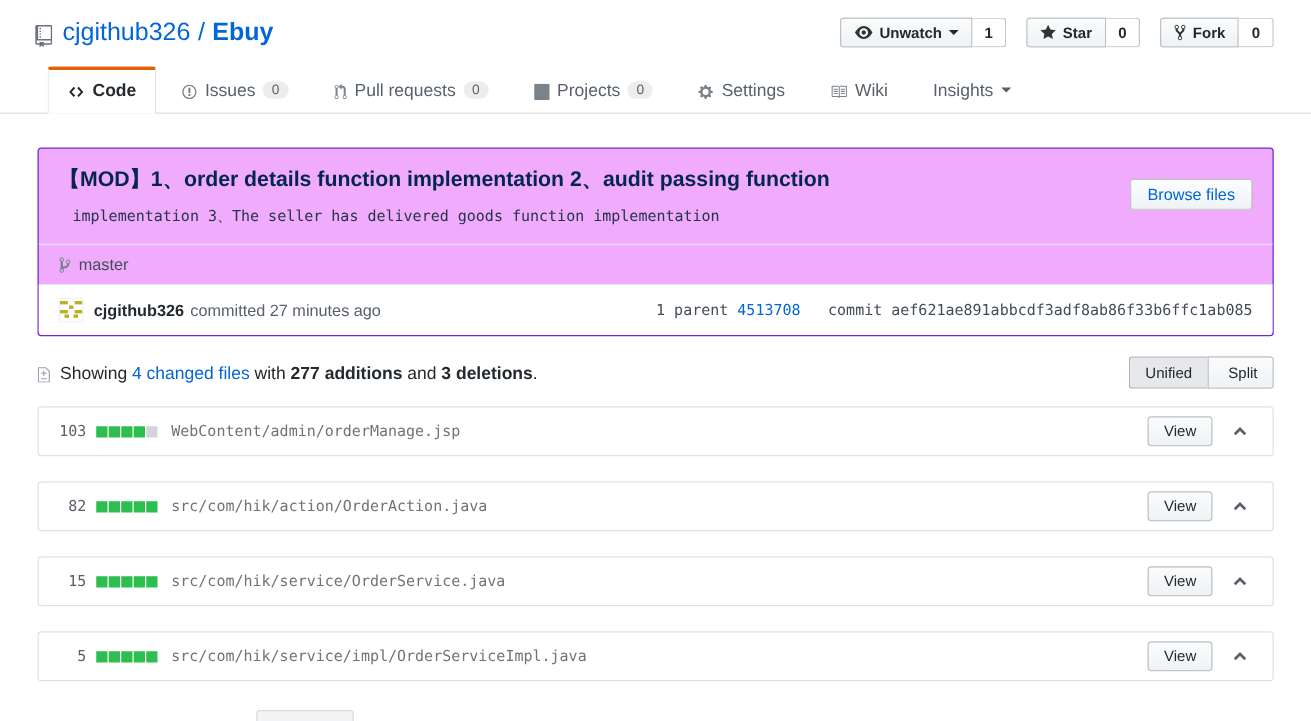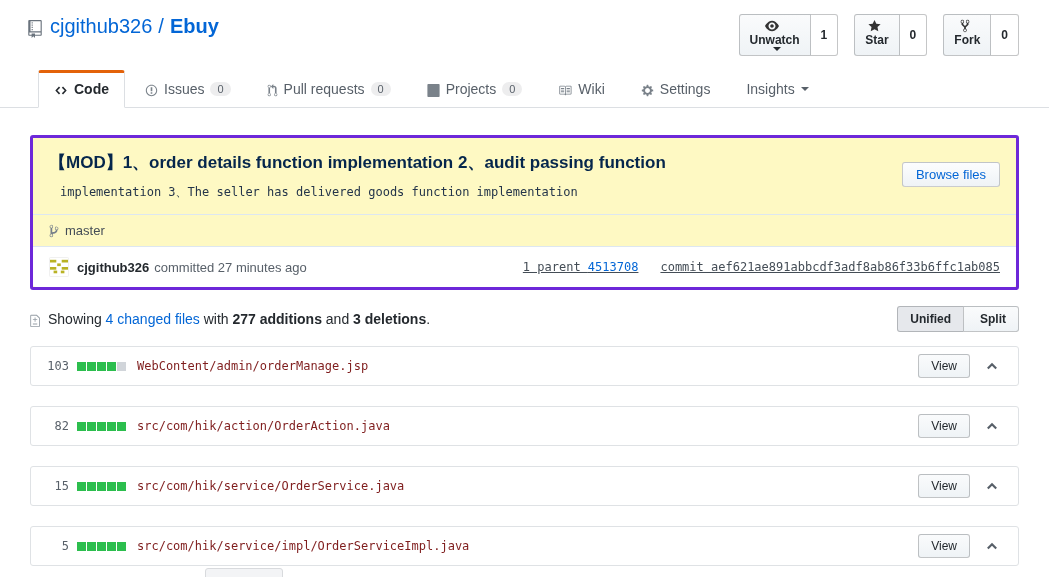--- a/index.html
+++ b/index.html
@@ -29,21 +29,21 @@
     border:1px solid rgba(27,31,35,.25); border-radius:3px;
     font-size:12px; font-weight:bold; color:#24292e; padding:4px 10px;
     font-family:"Liberation Sans", sans-serif;
   }
   .btn .oct { margin-right:5px; color:#333; }
   .social-count {
     display:inline-flex; align-items:center; padding:4px 10px;
     background:#fff; border:1px solid rgba(27,31,35,.25); border-left:none;
     border-radius:0 3px 3px 0; font-size:12px; font-weight:bold; color:#24292e;
   }
-  .btn-group .btn { border-radius:3px 0 0 3px;flex-direction:column; }
+  .btn-group .btn { border-radius:3px 0 0 3px; }
   .caret { display:inline-block; width:0; height:0; margin-left:5px;
     border-top:4px solid #24292e; border-left:4px solid transparent; border-right:4px solid transparent; }
 
   
   .tabnav { border-bottom:1px solid #dcdfe3; padding-left:38px; display:flex; align-items:flex-end; margin-top:4px; }
   .tab {
     display:inline-flex; align-items:center; padding:10px 15px; margin-right:4px;
     font-size:14px; color:#586069; cursor:pointer; border:1px solid transparent;
     border-radius:3px 3px 0 0; margin-bottom:-1px;
   }
@@ -55,67 +55,67 @@
   }
   .tab.selected .oct { color:#24292e; }
   .counter { background:rgba(27,31,35,.08); border-radius:10px; padding:1px 7px;
     font-size:11px; font-weight:normal; color:#586069; margin-left:6px; }
   .tab .caret { border-top-color:#586069; margin-left:6px; }
 
   
   .container { padding:0 30px; }
 
   
-  .commit-box { margin-top:27px; border:3px solid #6d28d9; border-radius:3px; background:#fef9c3; }
+  .commit-box { margin-top:27px; border:1px solid #6d28d9; border-radius:3px; background:#f0abfc; }
   .commit-head { position:relative; padding:13px 130px 13px 16px; }
   .commit-title { font-size:17px; font-weight:bold; color:#05264c; line-height:24px; margin:0; }
   .commit-desc { font-family:"DejaVu Sans Mono", monospace; font-size:12px; color:#24354a;
     margin:9px 0 0 11px; white-space:pre-wrap; }
   .browse-btn { position:absolute; top:24px; right:16px;
     background:linear-gradient(180deg,#fcfdfe,#eff3f6);
     border:1px solid rgba(27,31,35,.22); border-radius:3px;
     color:#0366d6; font-size:13px; font-weight:normal; padding:4px 13px; cursor:pointer;
     font-family:"Liberation Sans", sans-serif; }
   .branch-row { border-top:1px solid #dde7f1; padding:8px 16px; font-size:13px; color:#444d56;
     display:flex; align-items:center; }
   .branch-row .oct { color:#77808a; margin-right:6px; }
   .commit-meta { background:#fff; border-top:1px solid #dde7f1; border-radius:0 0 3px 3px;
     padding:10px 16px; display:flex; align-items:center; justify-content:space-between; }
   .meta-left { display:flex; align-items:center; font-size:13px; color:#586069; }
   .avatar { width:20px; height:20px; border-radius:2px; margin-right:8px; background:#fff;
     border:1px solid rgba(0,0,0,.06); }
   .author { font-weight:bold; color:#24292e; margin-right:5px; }
-  .meta-right { font-family:"DejaVu Sans Mono", monospace; font-size:12px; color:#444d56;text-decoration:underline; }
+  .meta-right { font-family:"DejaVu Sans Mono", monospace; font-size:12px; color:#444d56; }
   .meta-right .sha-link { color:#0366d6; }
   .meta-right .commit-part { margin-left:22px; }
 
   
   .toc { display:flex; justify-content:space-between; margin:16px 0 14px 0; }
   .toc-left { font-size:14px; color:#24292e; display:flex; align-items:center; }
   .toc-left .oct { color:#959da5; margin-right:7px; }
   .toc-left a { color:#0366d6; }
   .toc-left .sp { white-space:pre; }
   .toc-left strong { font-weight:bold; }
   .segmented { display:flex; }
-  .seg-btn { font-size:12px; font-weight:bold; color:#24292e; padding:5px 12px; cursor:pointer;
+  .seg-btn { font-size:12px; font-weight:normal; color:#24292e; padding:5px 12px; cursor:pointer;
     border:1px solid rgba(27,31,35,.25); background:linear-gradient(180deg,#fafbfc,#eff3f6); }
   .seg-btn.selected { background:#e6e8ec; }
   .seg-btn:first-child { border-radius:3px 0 0 3px; border-right:none; }
   .seg-btn:last-child { border-radius:0 3px 3px 0;padding-left:16px; }
 
   
   .file-row { height:40px; border:1px solid #dfe2e5; border-radius:3px; margin-bottom:20px;
     display:flex; align-items:center; padding:0 12px; background:#fff;justify-content:center; }
   .diffstat-num { font-family:"DejaVu Sans Mono", monospace; font-size:12px; color:#586069;
     min-width:26px; text-align:right; margin-right:8px; }
   .blocks { display:flex; margin-right:10px; }
   .block { width:9px; height:9px; margin-right:1px; background:#d1d5da; }
   .block[data-kind="g"] { background:#2cbe4e; }
   .block[data-kind="n"] { background:#d1d5da; }
-  .file-path { font-family:"DejaVu Sans Mono", monospace; font-size:12px; color:#7f1d1d; cursor:pointer; }
+  .file-path { font-family:"DejaVu Sans Mono", monospace; font-size:12px; color:#737373; cursor:pointer; }
   .row-right { margin-left:auto; display:flex; align-items:center;padding-left:16px; }
   .view-btn { background:linear-gradient(180deg,#fafbfc,#eff3f6);
     border:1px solid rgba(27,31,35,.25); border-radius:3px;
     font-size:12px; font-weight:normal; color:#24292e; padding:4px 12px; cursor:pointer;
     font-family:"Liberation Sans", sans-serif; }
   .fold { margin-left:16px; margin-right:8px; color:#586069; cursor:pointer; display:flex; }
 
   
   .partial-bottom-btn { position:absolute; left:205px; top:568px; width:78px; height:22px;
     background:#f3f4f6; border:1px solid #d8dadd; border-radius:3px; }
@@ -204,33 +204,33 @@
     <span class="oct">
       <svg width="13" height="13" viewBox="0 0 15 16" fill="currentColor">
           <path d="M10 12h3V2h-3v10zm-4-2h3V2H6v8zm-4 4h3V2H2v12zm-1 1h13V1H1v14zM14 0H1a1 1 0 0 0-1 1v14a1 1 0 0 0 1 1h13a1 1 0 0 0 1-1V1a1 1 0 0 0-1-1z"></path>
         </svg>
     </span>
     <span>Projects</span>
     <span class="counter">0</span>
   </span>
   <span class="tab">
     <span class="oct">
+      <svg width="13" height="13" viewBox="0 0 14 16" fill="currentColor">
+          <path d="M14 8.77v-1.6l-1.94-.64-.45-1.09.88-1.84-1.13-1.13-1.81.91-1.09-.45-.69-1.92h-1.6l-.63 1.94-1.11.45-1.84-.88-1.13 1.13.91 1.81-.45 1.09L0 7.23v1.59l1.94.64.45 1.09-.88 1.84 1.13 1.13 1.81-.91 1.09.45.69 1.92h1.59l.63-1.94 1.11-.45 1.84.88 1.13-1.13-.92-1.81.47-1.09L14 8.75v.02zM7 11c-1.66 0-3-1.34-3-3s1.34-3 3-3 3 1.34 3 3-1.34 3-3 3z"></path>
+        </svg>
+    </span>
+    <span>Settings</span>
+  </span>
+  <span class="tab">
+    <span class="oct">
       <svg width="14" height="13" viewBox="0 0 16 16" fill="currentColor">
           <path d="M3 5h4v1H3V5zm0 3h4V7H3v1zm0 2h4V9H3v1zm11-5h-4v1h4V5zm0 2h-4v1h4V7zm0 2h-4v1h4V9zm2-6v9c0 .55-.45 1-1 1H9.5l-1 1-1-1H2c-.55 0-1-.45-1-1V3c0-.55.45-1 1-1h5.5l1 1 1-1H15c.55 0 1 .45 1 1zm-8 .5L7.5 3H2v9h6V3.5zm7-.5H9.5l-.5.5V12h6V3z"></path>
         </svg>
     </span>
     <span>Wiki</span>
-  </span>
-  <span class="tab">
-    <span class="oct">
-      <svg width="13" height="13" viewBox="0 0 14 16" fill="currentColor">
-          <path d="M14 8.77v-1.6l-1.94-.64-.45-1.09.88-1.84-1.13-1.13-1.81.91-1.09-.45-.69-1.92h-1.6l-.63 1.94-1.11.45-1.84-.88-1.13 1.13.91 1.81-.45 1.09L0 7.23v1.59l1.94.64.45 1.09-.88 1.84 1.13 1.13 1.81-.91 1.09.45.69 1.92h1.59l.63-1.94 1.11-.45 1.84.88 1.13-1.13-.92-1.81.47-1.09L14 8.75v.02zM7 11c-1.66 0-3-1.34-3-3s1.34-3 3-3 3 1.34 3 3-1.34 3-3 3z"></path>
-        </svg>
-    </span>
-    <span>Settings</span>
   </span>
   <span class="tab">
     <span>Insights</span>
     <span class="caret"></span>
   </span>
 </nav>
 
 <div class="container">
 
   <div class="commit-box">

